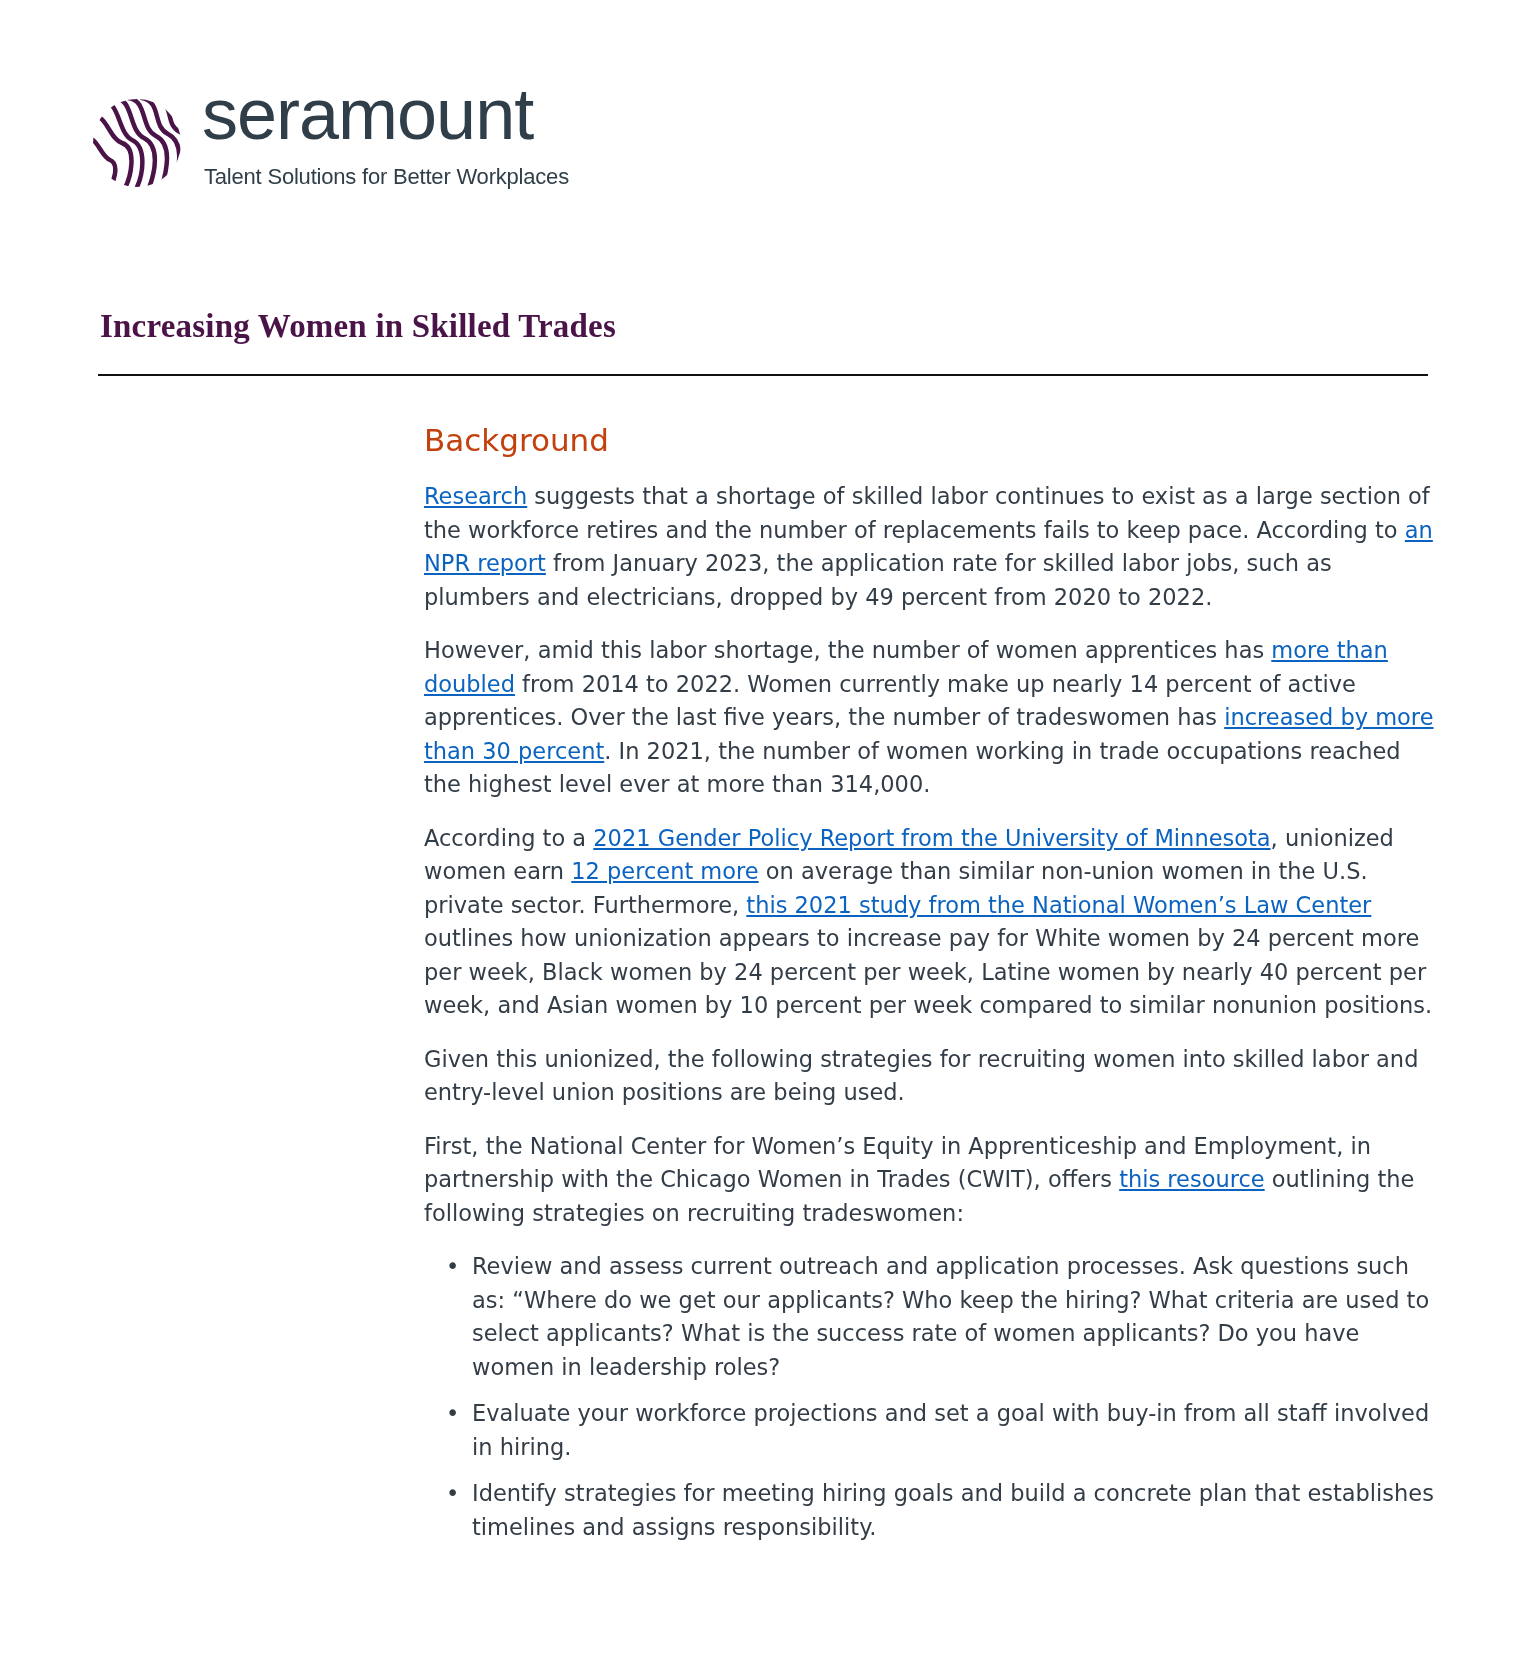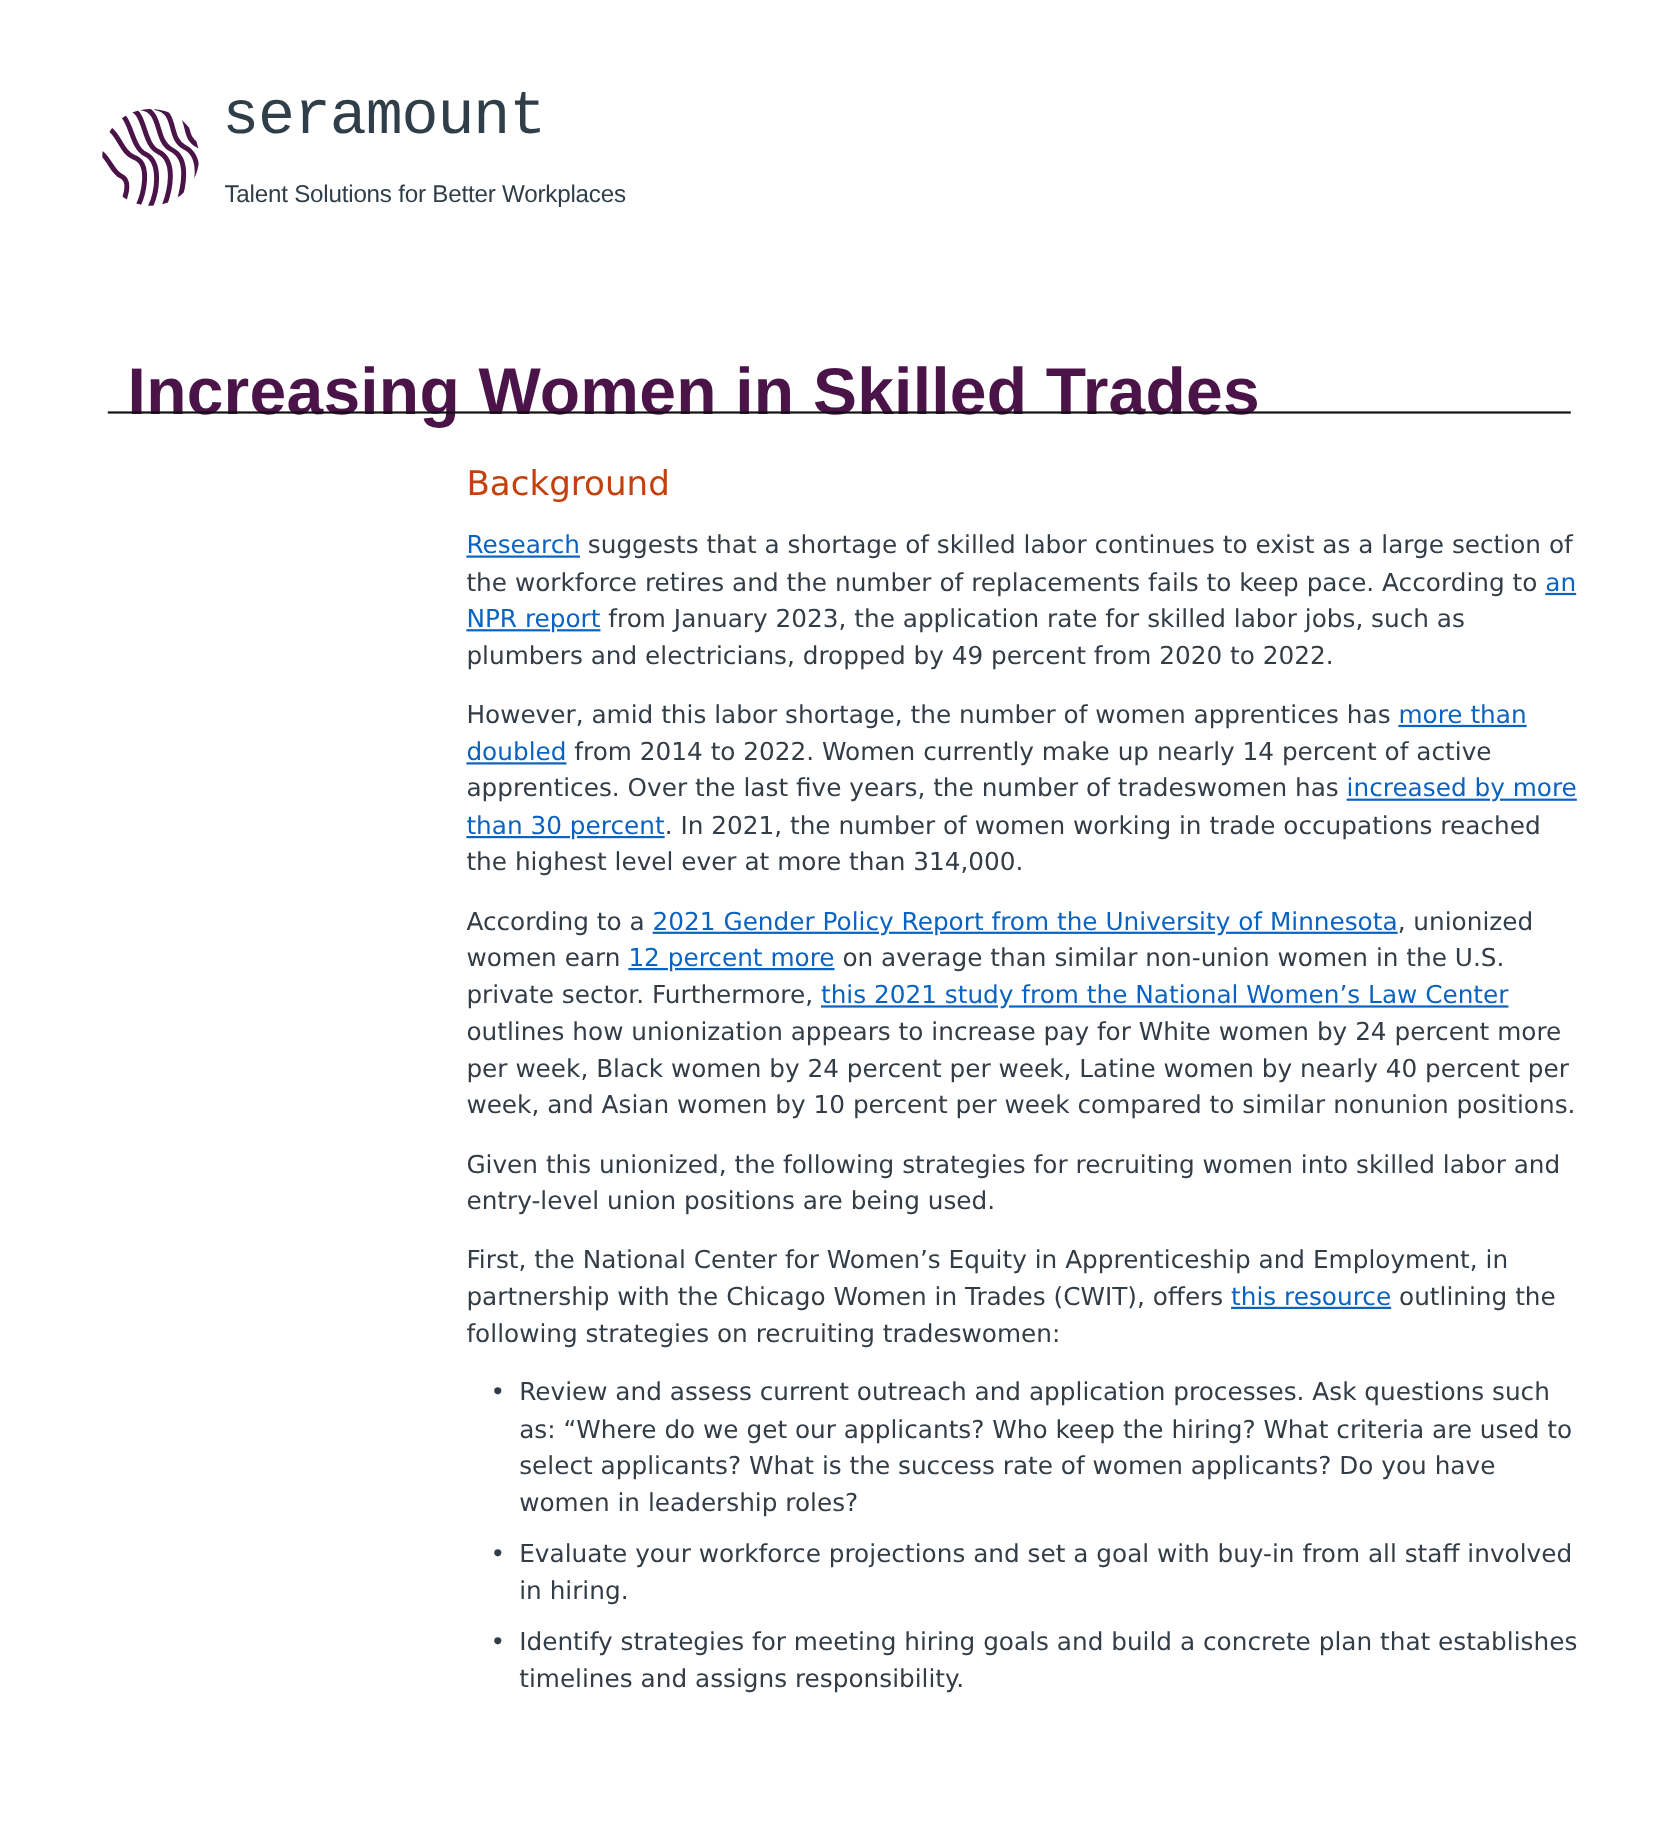--- a/index.html
+++ b/index.html
@@ -1,21 +1,21 @@
 <!DOCTYPE html>
 <html><head>
   <meta charset="utf-8">
   <style>
     html, body { margin: 0; padding: 0; background: #ffffff; }
     body { width: 1520px; height: 1680px; position: relative; overflow: hidden; font-family: "DejaVu Sans", sans-serif; color: #333d47; }
     .logo { position: absolute; left: 92px; top: 92px; width: 520px; height: 100px; }
     .logo-mark { position: absolute; left: 0; top: 6px; width: 90px; height: 90px; }
-    .logo-word { position: absolute; left: 110px; top: -14px; font-family: Liberation Mono, monospace; font-size: 56px; color: #2f3e48; letter-spacing: -1px; line-height: 1; }
+    .logo-word { position: absolute; left: 110px; top: -14px; font-family: Liberation Sans, sans-serif; font-size: 72px; color: #2f3e48; letter-spacing: -1px; line-height: 1; }
     .logo-tag { position: absolute; left: 112px; top: 72px; font-family: "Liberation Sans", sans-serif; font-size: 22px; color: #2f3e48; letter-spacing: -0.2px; white-space: nowrap; text-align: center; }
-    .doc-title { position: absolute; left: 100px; top: 310px; margin: 16px; font-family: Liberation Sans, sans-serif; font-weight: bold; font-size: 60px; color: #4a1448; letter-spacing: 0.2px; line-height: 1; }
+    .doc-title { position: absolute; left: 100px; top: 310px; margin: 0; font-family: Liberation Serif, serif; font-weight: bold; font-size: 33px; color: #4a1448; letter-spacing: 0.2px; line-height: 1; }
     .title-rule { position: absolute; left: 98px; top: 374px; width: 1330px; height: 0; border-top: 2px solid #111; }
     .content { position: absolute; left: 424px; top: 420px; width: 1010px; font-family: "DejaVu Sans", sans-serif; font-size: 22.5px; line-height: 33.5px; color: #333d47; }
     .content h2 { font-size: 31px; font-weight: normal; color: #c2410c; margin: 0 0 20px 0; line-height: 1.3; }
     .content h2.second { margin-top: 50px; }
     .content p { margin: 0 0 20px 0; }
     .content a { color: #0b63c1; text-decoration: underline; }
     .content ul { margin: 0; padding: 0 0 0 48px; list-style: none; }
     .content li { position: relative; margin: 0 0 13px 0; }
     .content li .bullet { position: absolute; left: -26px; top: 0; }
   </style>

